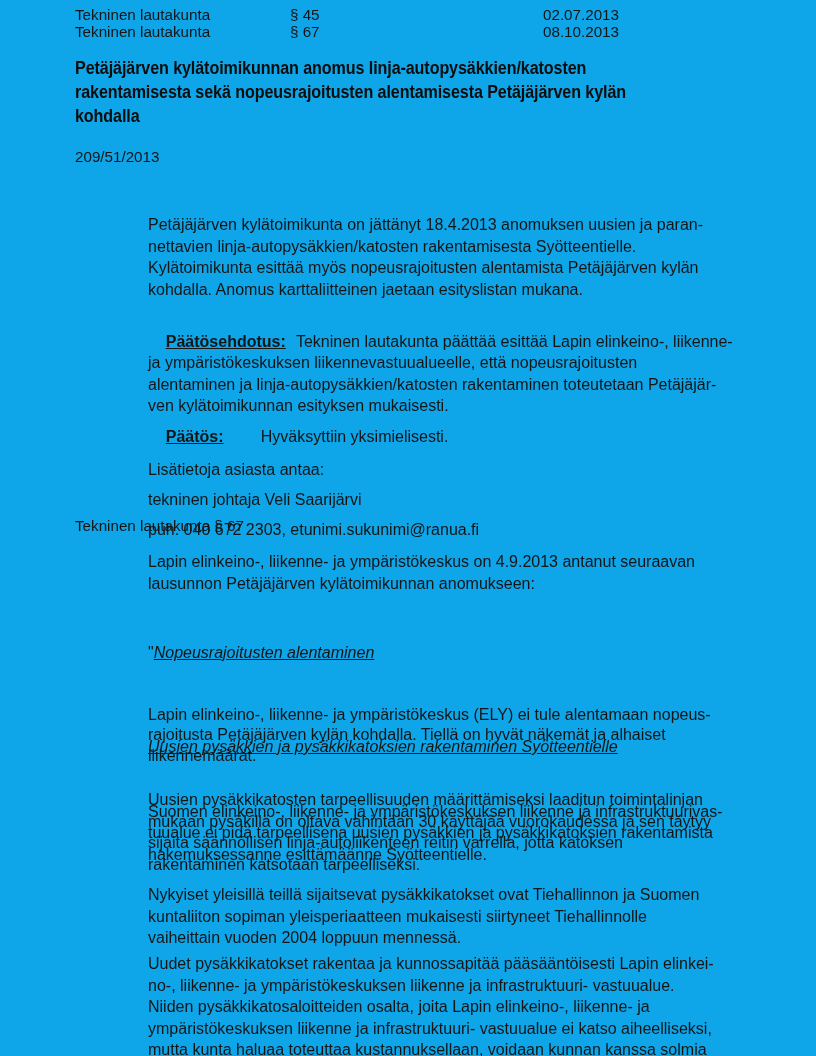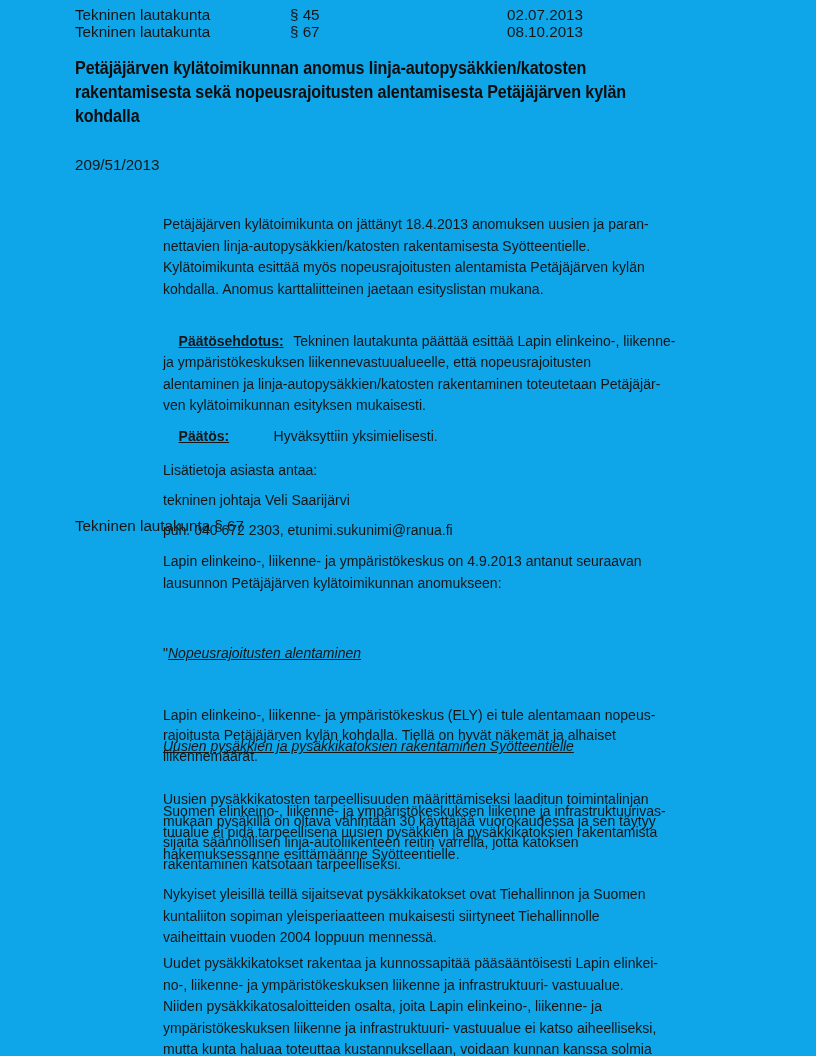--- a/index.html
+++ b/index.html
@@ -9,33 +9,33 @@
     height: 1056px;
     margin: 0 auto;
     background: #0ea5e9;
     overflow: hidden;
     font-family: "Liberation Sans", sans-serif;
     color: #161616;
   }
   .hdr-row { position: absolute; left: 75px; width: 720px; height: 18px; font-size: 15.2px; }
   .hdr-row .c1 { position: absolute; left: 0; white-space: pre; }
   .hdr-row .c2 { position: absolute; left: 215px; white-space: pre; }
-  .hdr-row .c3 { position: absolute; left: 432px; white-space: pre; }
+  .hdr-row .c3 { position: absolute; left: 468px; white-space: pre; }
   .title {
     position: absolute; left: 75px; top: 56px;
     margin: 0;
     font-size: 17.5px; font-weight: bold;
     line-height: 24px;
     white-space: pre;
     transform: scaleX(0.92); transform-origin: left top;
     letter-spacing: -0.1px;
     color: #0d0d0d;
   }
   .left-col { position: absolute; left: 75px; font-size: 15.2px; white-space: pre; line-height: 21px; }
-  .body { position: absolute; left: 163px; font-size: 14px; line-height: 21.5px; white-space: pre; }
+  .body { position: absolute; left: 148px; font-size: 16px; line-height: 21.5px; white-space: pre; }
   .lbl { font-weight: bold; text-decoration: underline; }
   .proposal-lbl { margin-right: 6px; }
   .decision-lbl { display: inline-block; width: 95px; }
   .sub { font-style: italic; text-decoration: underline; }
 </style>
 </head>
 <body>
 
 <div class="page">
 
@@ -47,21 +47,21 @@
   <div class="hdr-row" style="top:23px">
     <span class="c1">Tekninen lautakunta</span>
     <span class="c2">§ 67</span>
     <span class="c3">08.10.2013</span>
   </div>
 
   <h1 class="title">Petäjäjärven kylätoimikunnan anomus linja-autopysäkkien/katosten
 rakentamisesta sekä nopeusrajoitusten alentamisesta Petäjäjärven kylän
 kohdalla</h1>
 
-  <div class="left-col" style="top:154px">209/51/2013</div>
+  <div class="left-col" style="top:146px">209/51/2013</div>
 
 
   <div class="body" style="top:214px">Petäjäjärven kylätoimikunta on jättänyt 18.4.2013 anomuksen uusien ja paran-
 nettavien linja-autopysäkkien/katosten rakentamisesta Syötteentielle.
 Kylätoimikunta esittää myös nopeusrajoitusten alentamista Petäjäjärven kylän
 kohdalla. Anomus karttaliitteinen jaetaan esityslistan mukana.</div>
 
   <div class="body" style="top:309px">
     <span class="lbl proposal-lbl">Päätösehdotus:</span><span> Tekninen lautakunta päättää esittää Lapin elinkeino-, liikenne-
 ja ympäristökeskuksen liikennevastuualueelle, että nopeusrajoitusten

